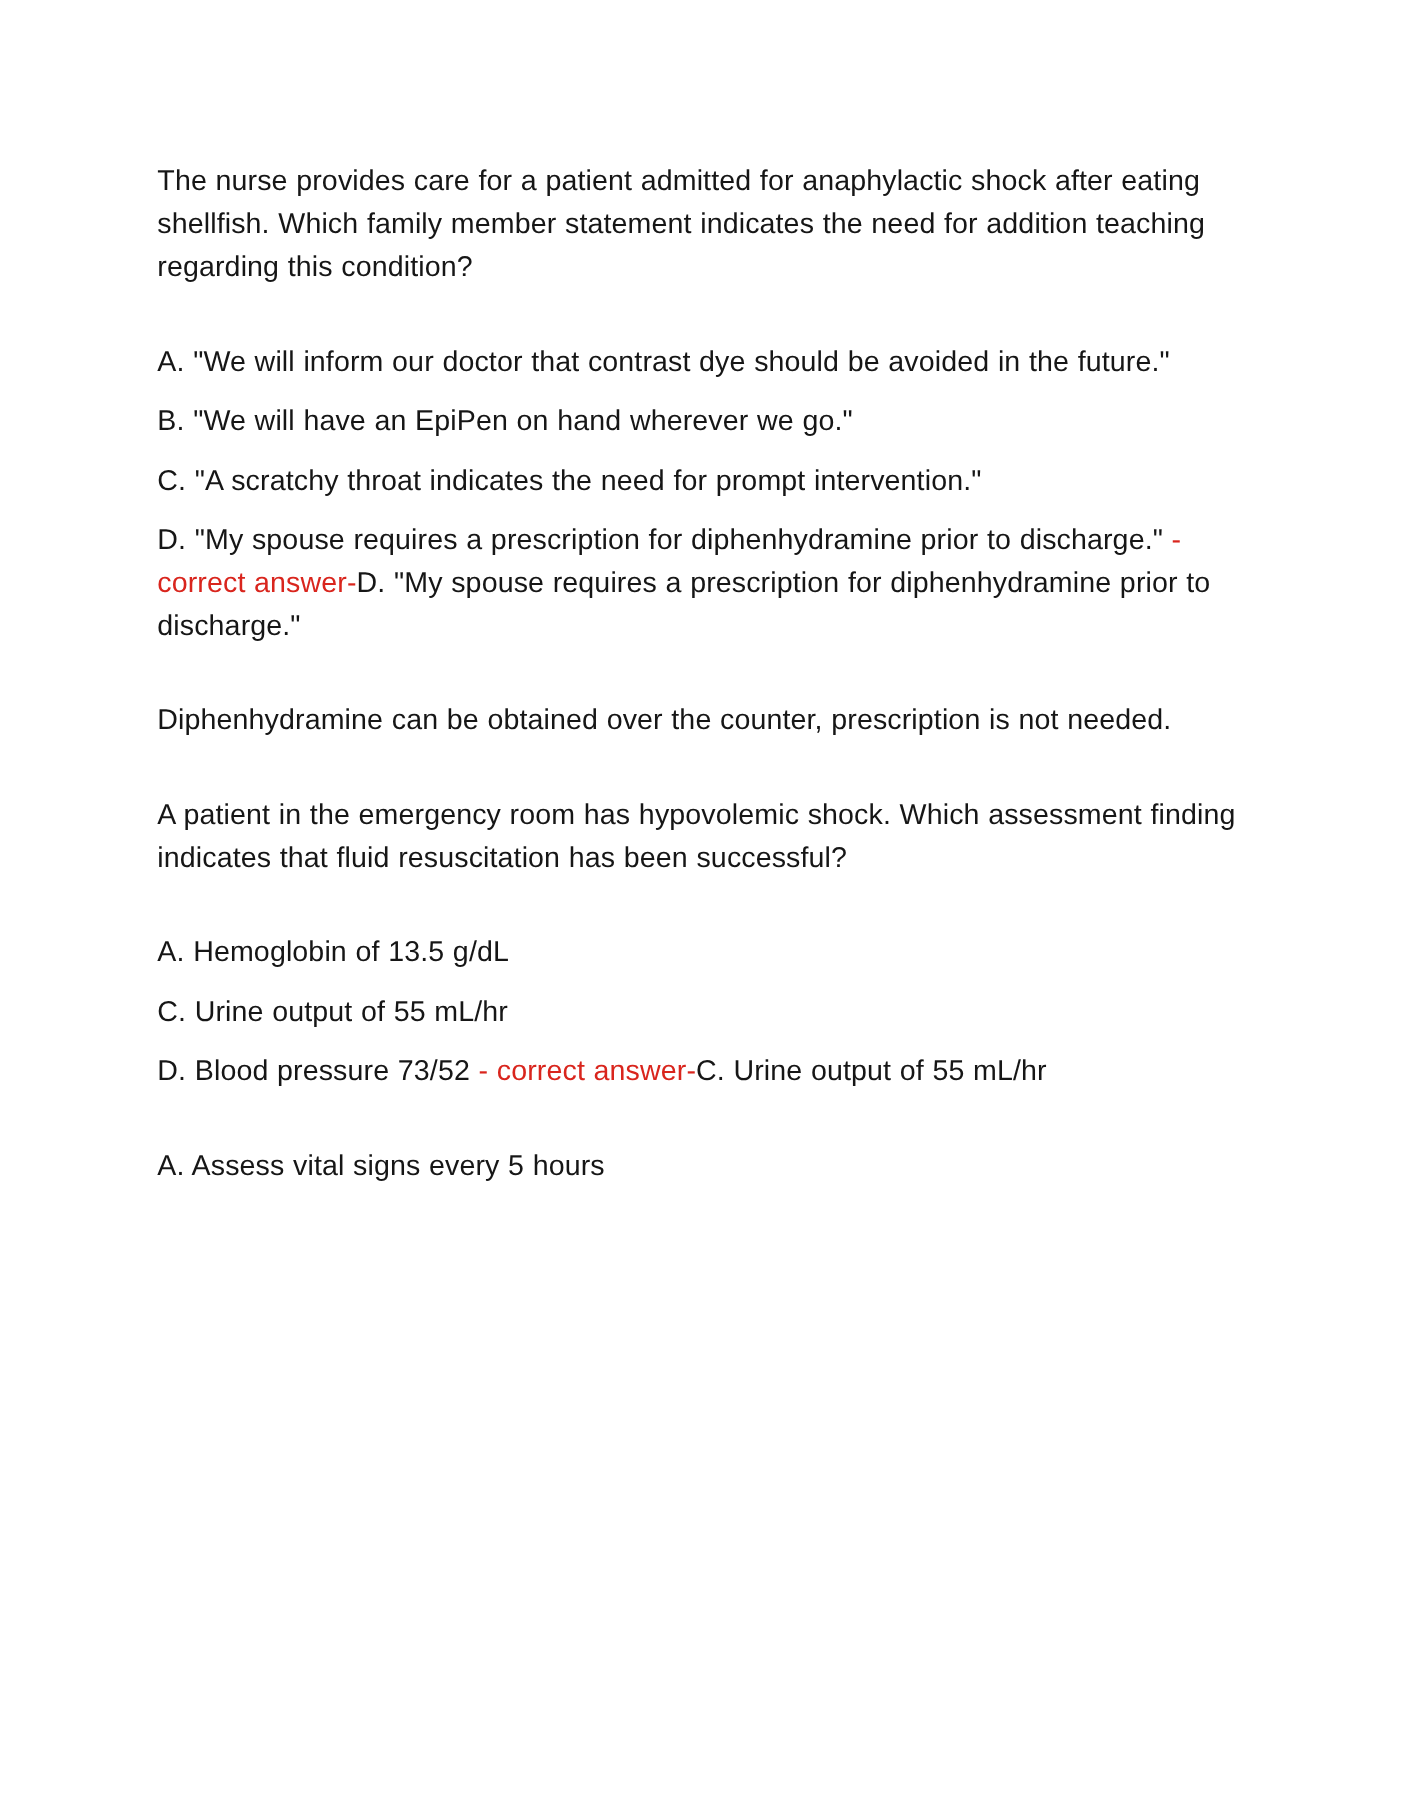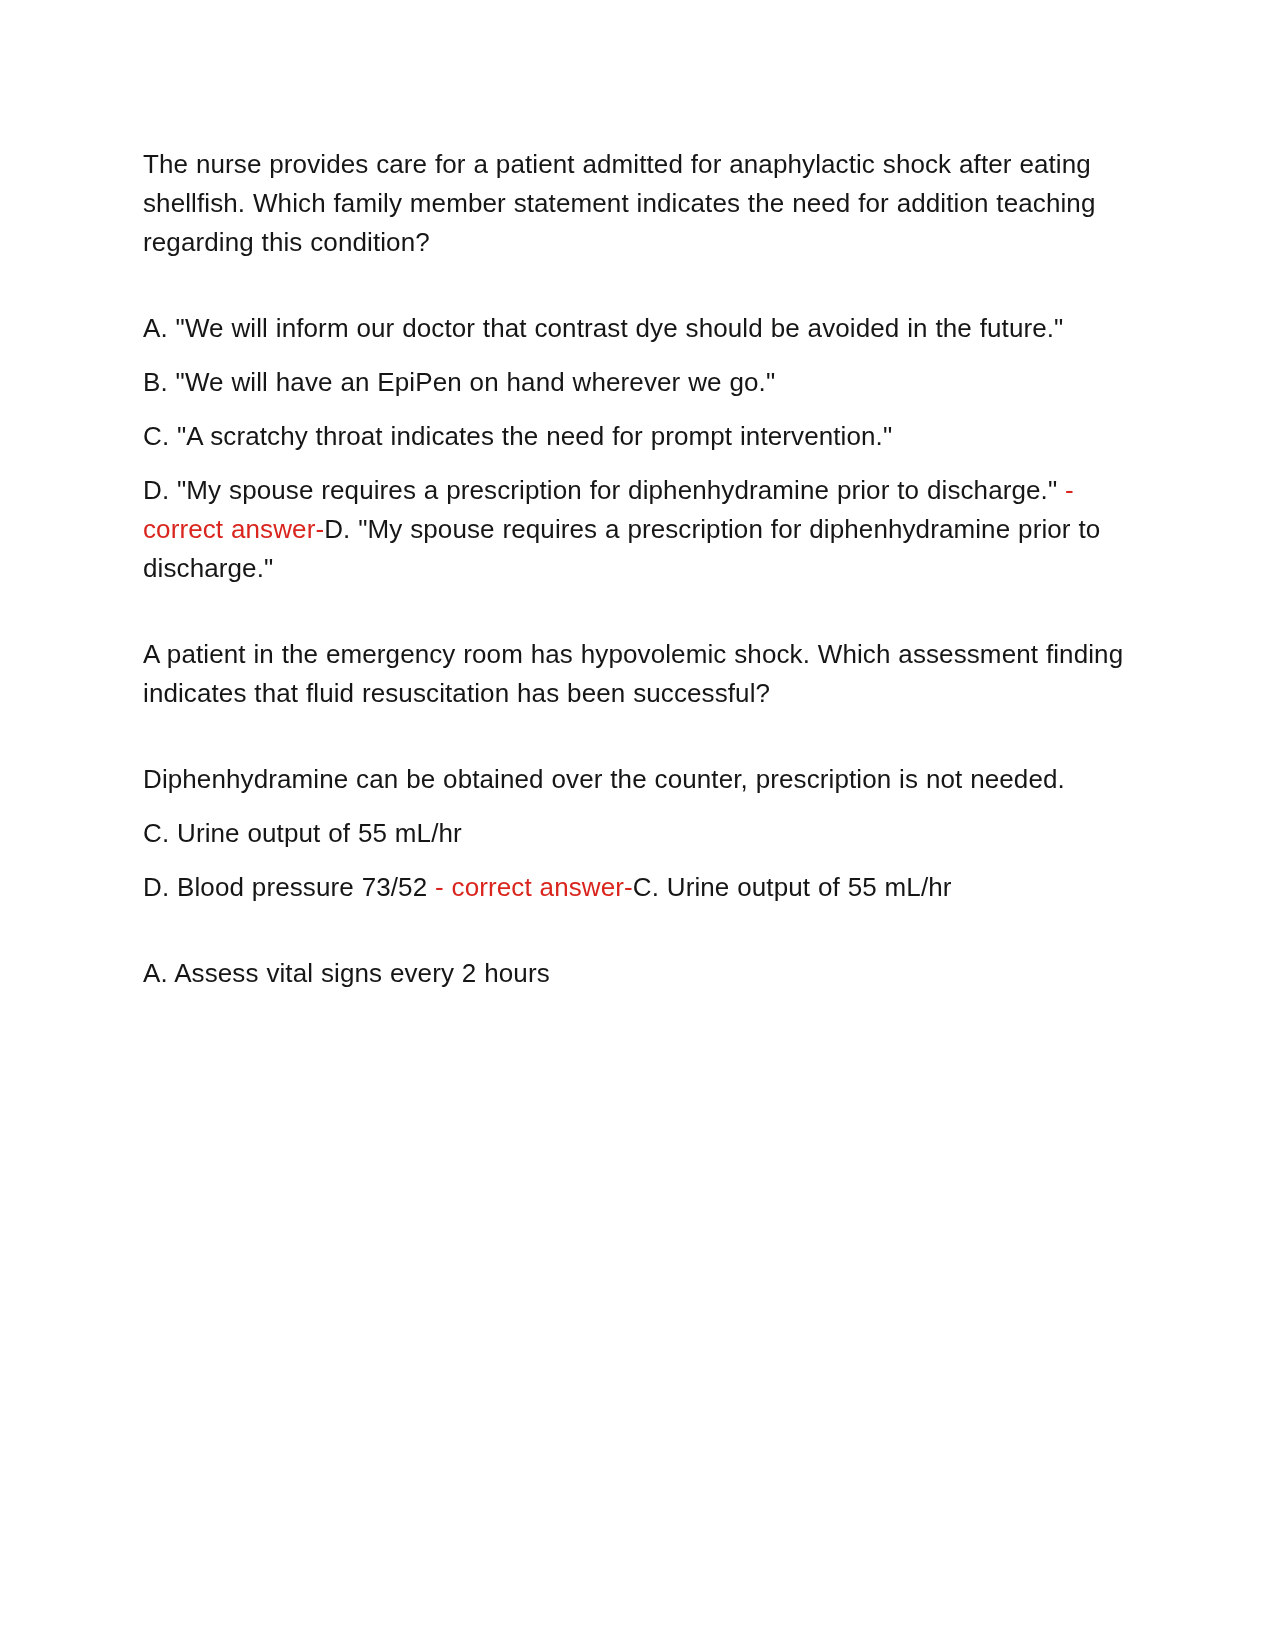--- a/index.html
+++ b/index.html
@@ -44,19 +44,20 @@
 </head>
 <body>
 
 <div class="page">
   <div class="content" id="content">
       <p class="block"><span class="run">The nurse provides care for a patient admitted for anaphylactic shock after eating shellfish. Which family member statement indicates the need for addition teaching regarding this condition?</span></p>
       <p class="block gap-before"><span class="run">A. "We will inform our doctor that contrast dye should be avoided in the future."</span></p>
       <p class="block"><span class="run">B. "We will have an EpiPen on hand wherever we go."</span></p>
       <p class="block"><span class="run">C. "A scratchy throat indicates the need for prompt intervention."</span></p>
       <p class="block"><span class="run">D. "My spouse requires a prescription for diphenhydramine prior to discharge." </span><span class="run red">- correct answer-</span><span class="run">D. "My spouse requires a prescription for diphenhydramine prior to discharge."</span></p>
+      <p class="block gap-before"><span class="run">Diphenhydramine can be obtained over the counter, prescription is not needed.</span></p>
       <p class="block gap-before"><span class="run">A patient in the emergency room has hypovolemic shock. Which assessment finding indicates that fluid resuscitation has been successful?</span></p>
-      <p class="block gap-before"><span class="run">Diphenhydramine can be obtained over the counter, prescription is not needed.</span></p>
+      <p class="block gap-before"><span class="run">A. Hemoglobin of 13.5 g/dL</span></p>
       <p class="block"><span class="run">C. Urine output of 55 mL/hr</span></p>
       <p class="block"><span class="run">D. Blood pressure 73/52 </span><span class="run red">- correct answer-</span><span class="run">C. Urine output of 55 mL/hr</span></p>
-      <p class="block gap-before"><span class="run">A. Assess vital signs every 2 hours</span></p>
+      <p class="block gap-before"><span class="run">A. Assess vital signs every 5 hours</span></p>
     </div>
 </div>
 
 </body></html>

